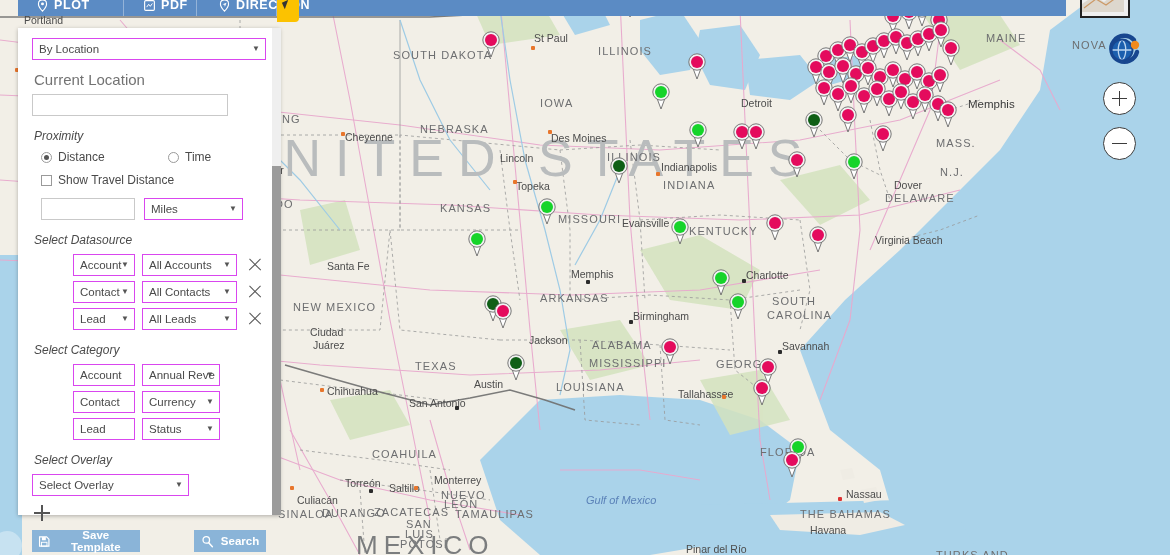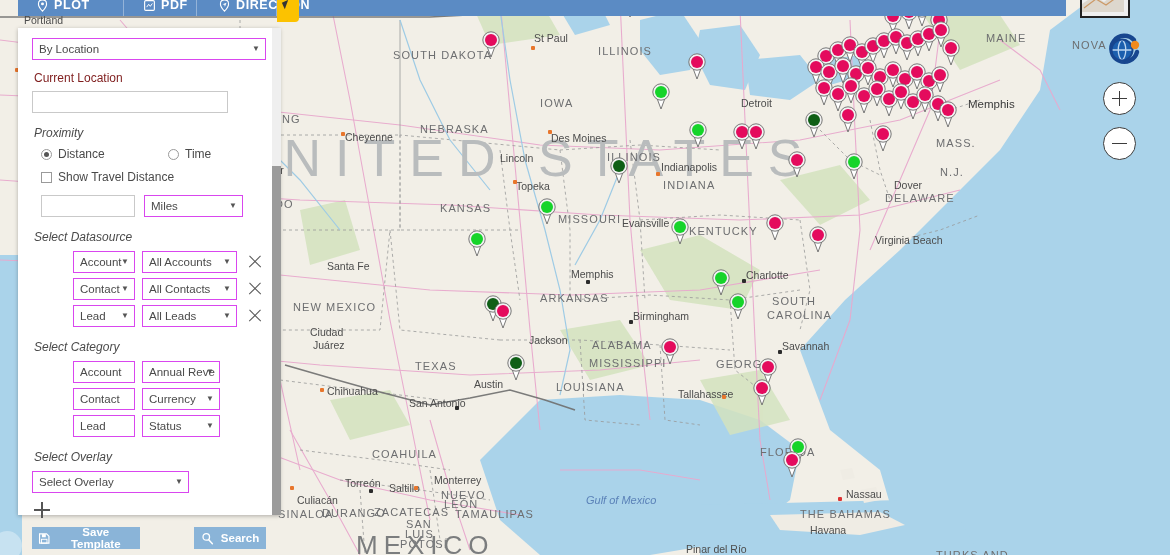--- a/index.html
+++ b/index.html
@@ -58,21 +58,21 @@
              border-left:7px solid #333;border-bottom:7px solid transparent;transform:rotate(-25deg);}
   .tb-mini{position:absolute;right:40px;top:-12px;width:46px;height:26px;
            background:#efefef;border:2px solid #222;cursor:pointer;overflow:hidden;}
 
   
   .panel{
     position:absolute;left:18px;top:28px;width:262px;height:487px;
     background:#fff;box-shadow:0 1px 4px rgba(0,0,0,.28);
     box-sizing:border-box;padding:10px 14px 0 14px;
   }
-  .panel .lbl-text{font-size:12px;color:#7f1d1d;margin:0 0 6px 2px;display:block;}
+  .panel .lbl-text{font-size:15px;color:#737373;margin:0 0 6px 2px;display:block;}
   .sec-title{font-size:12px;color:#4a4a4a;margin:13px 0 7px 2px;display:block;font-style:italic;}
 
   .sel{
     position:relative;box-sizing:border-box;height:22px;
     border:1px solid #d946ef;background:#fff;
     font-size:11.5px;color:#4a4a4a;
     display:flex;align-items:center;padding:0 16px 0 6px;cursor:pointer;
     overflow:hidden;white-space:nowrap;
   }
   .sel .car{position:absolute;right:5px;top:50%;transform:translateY(-50%);

